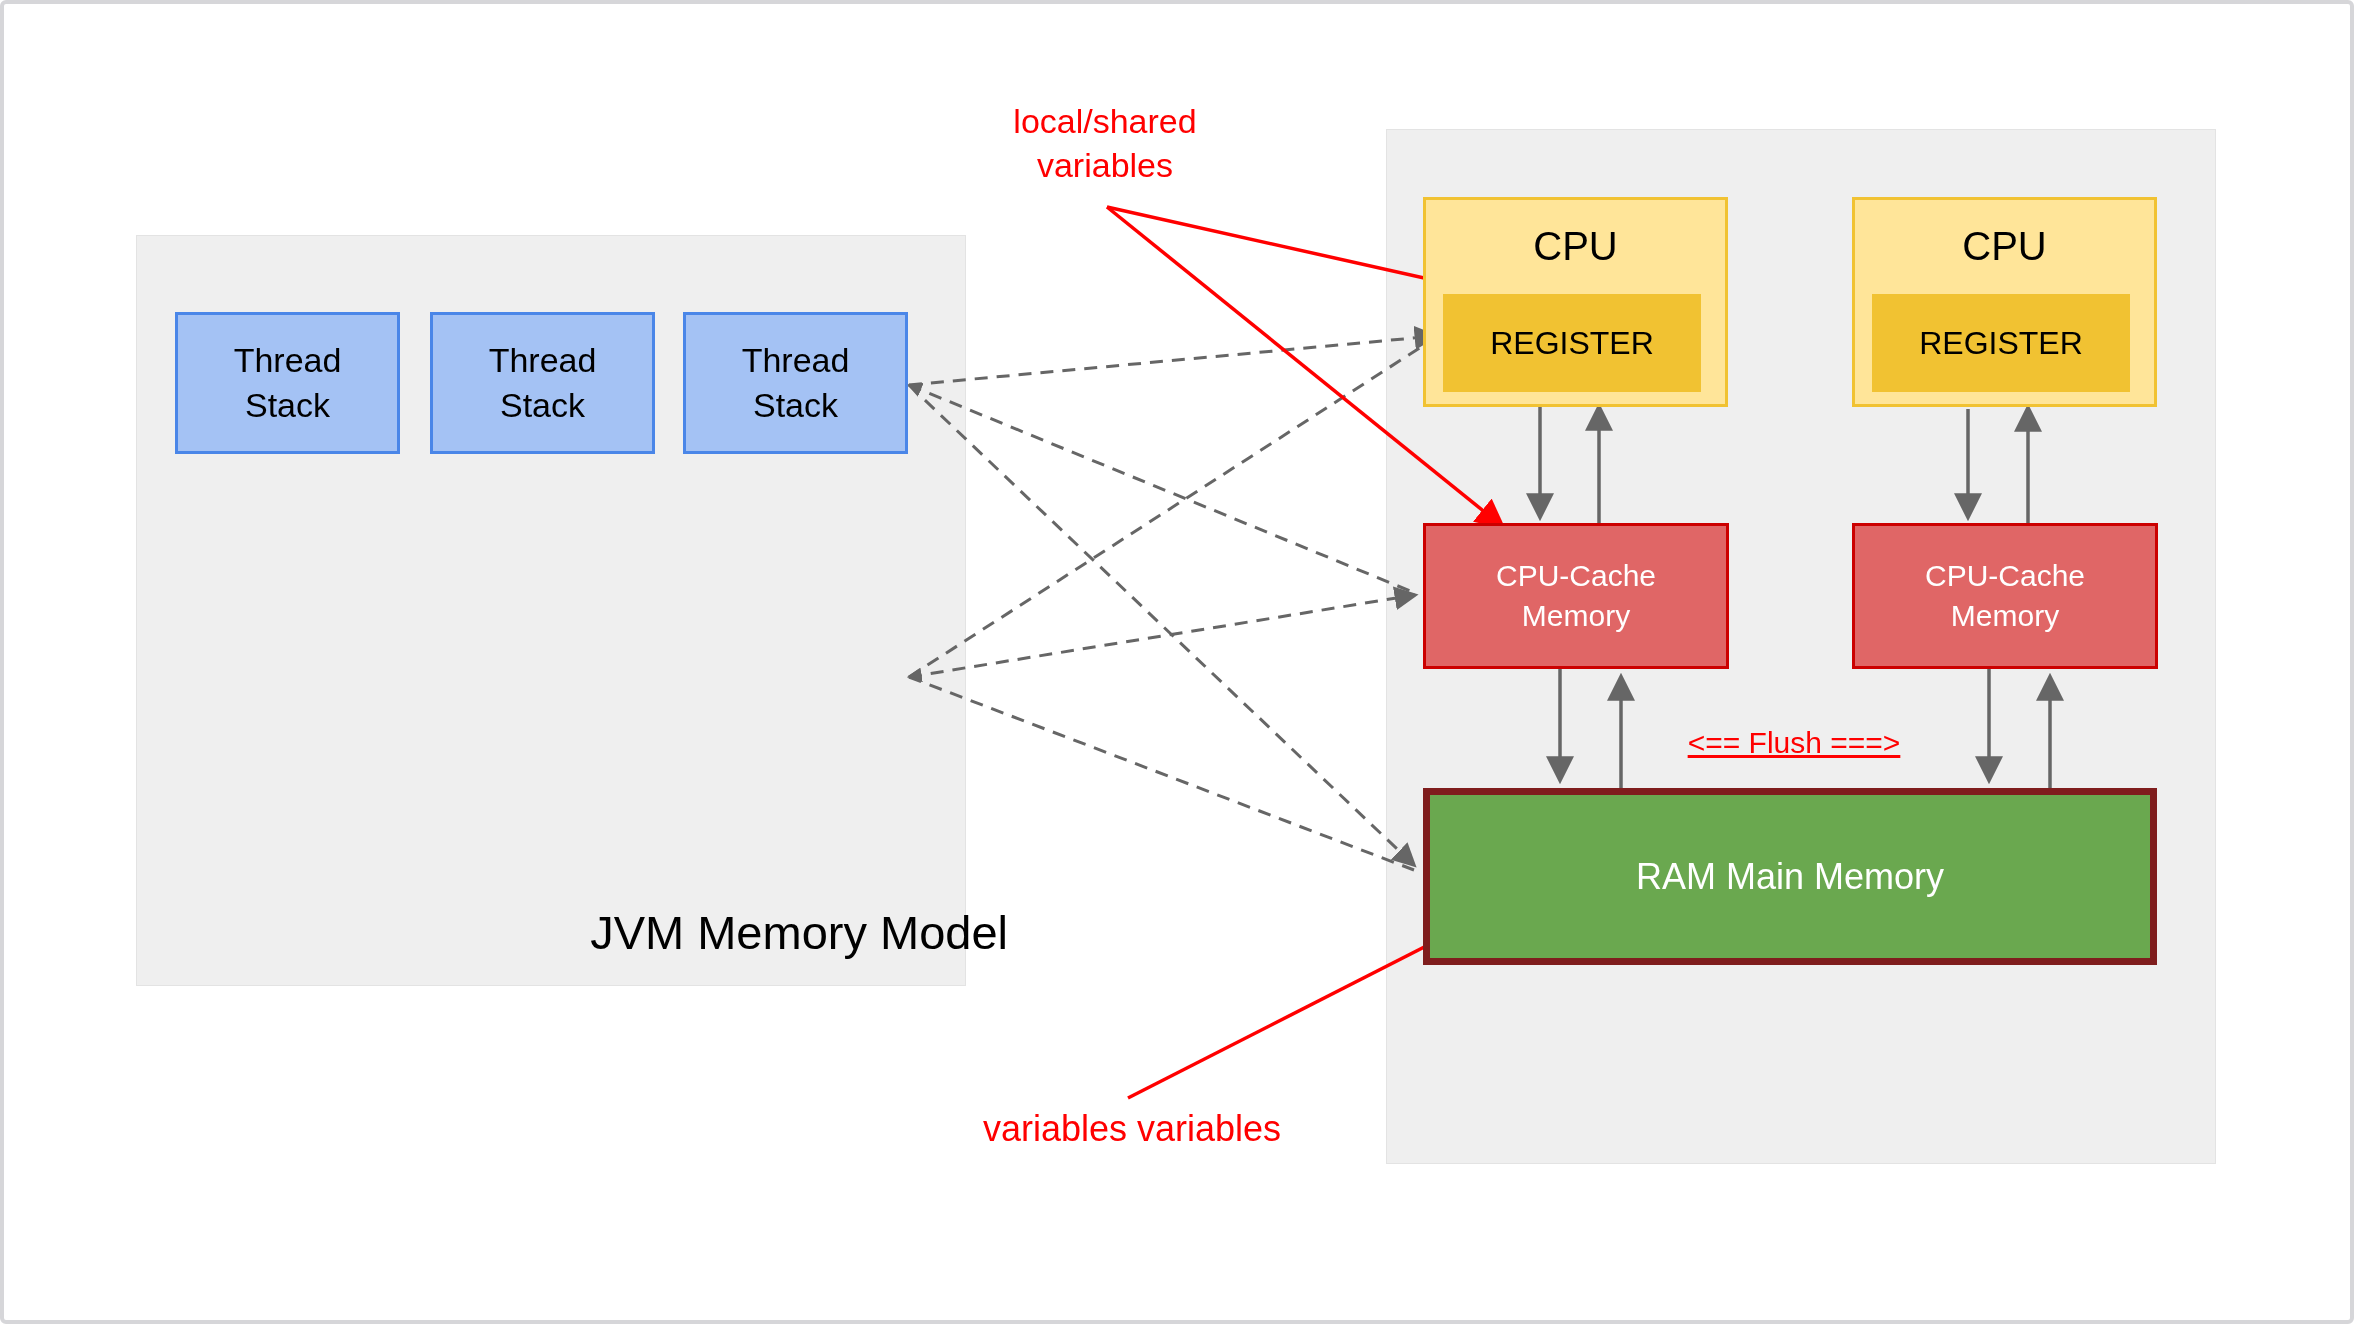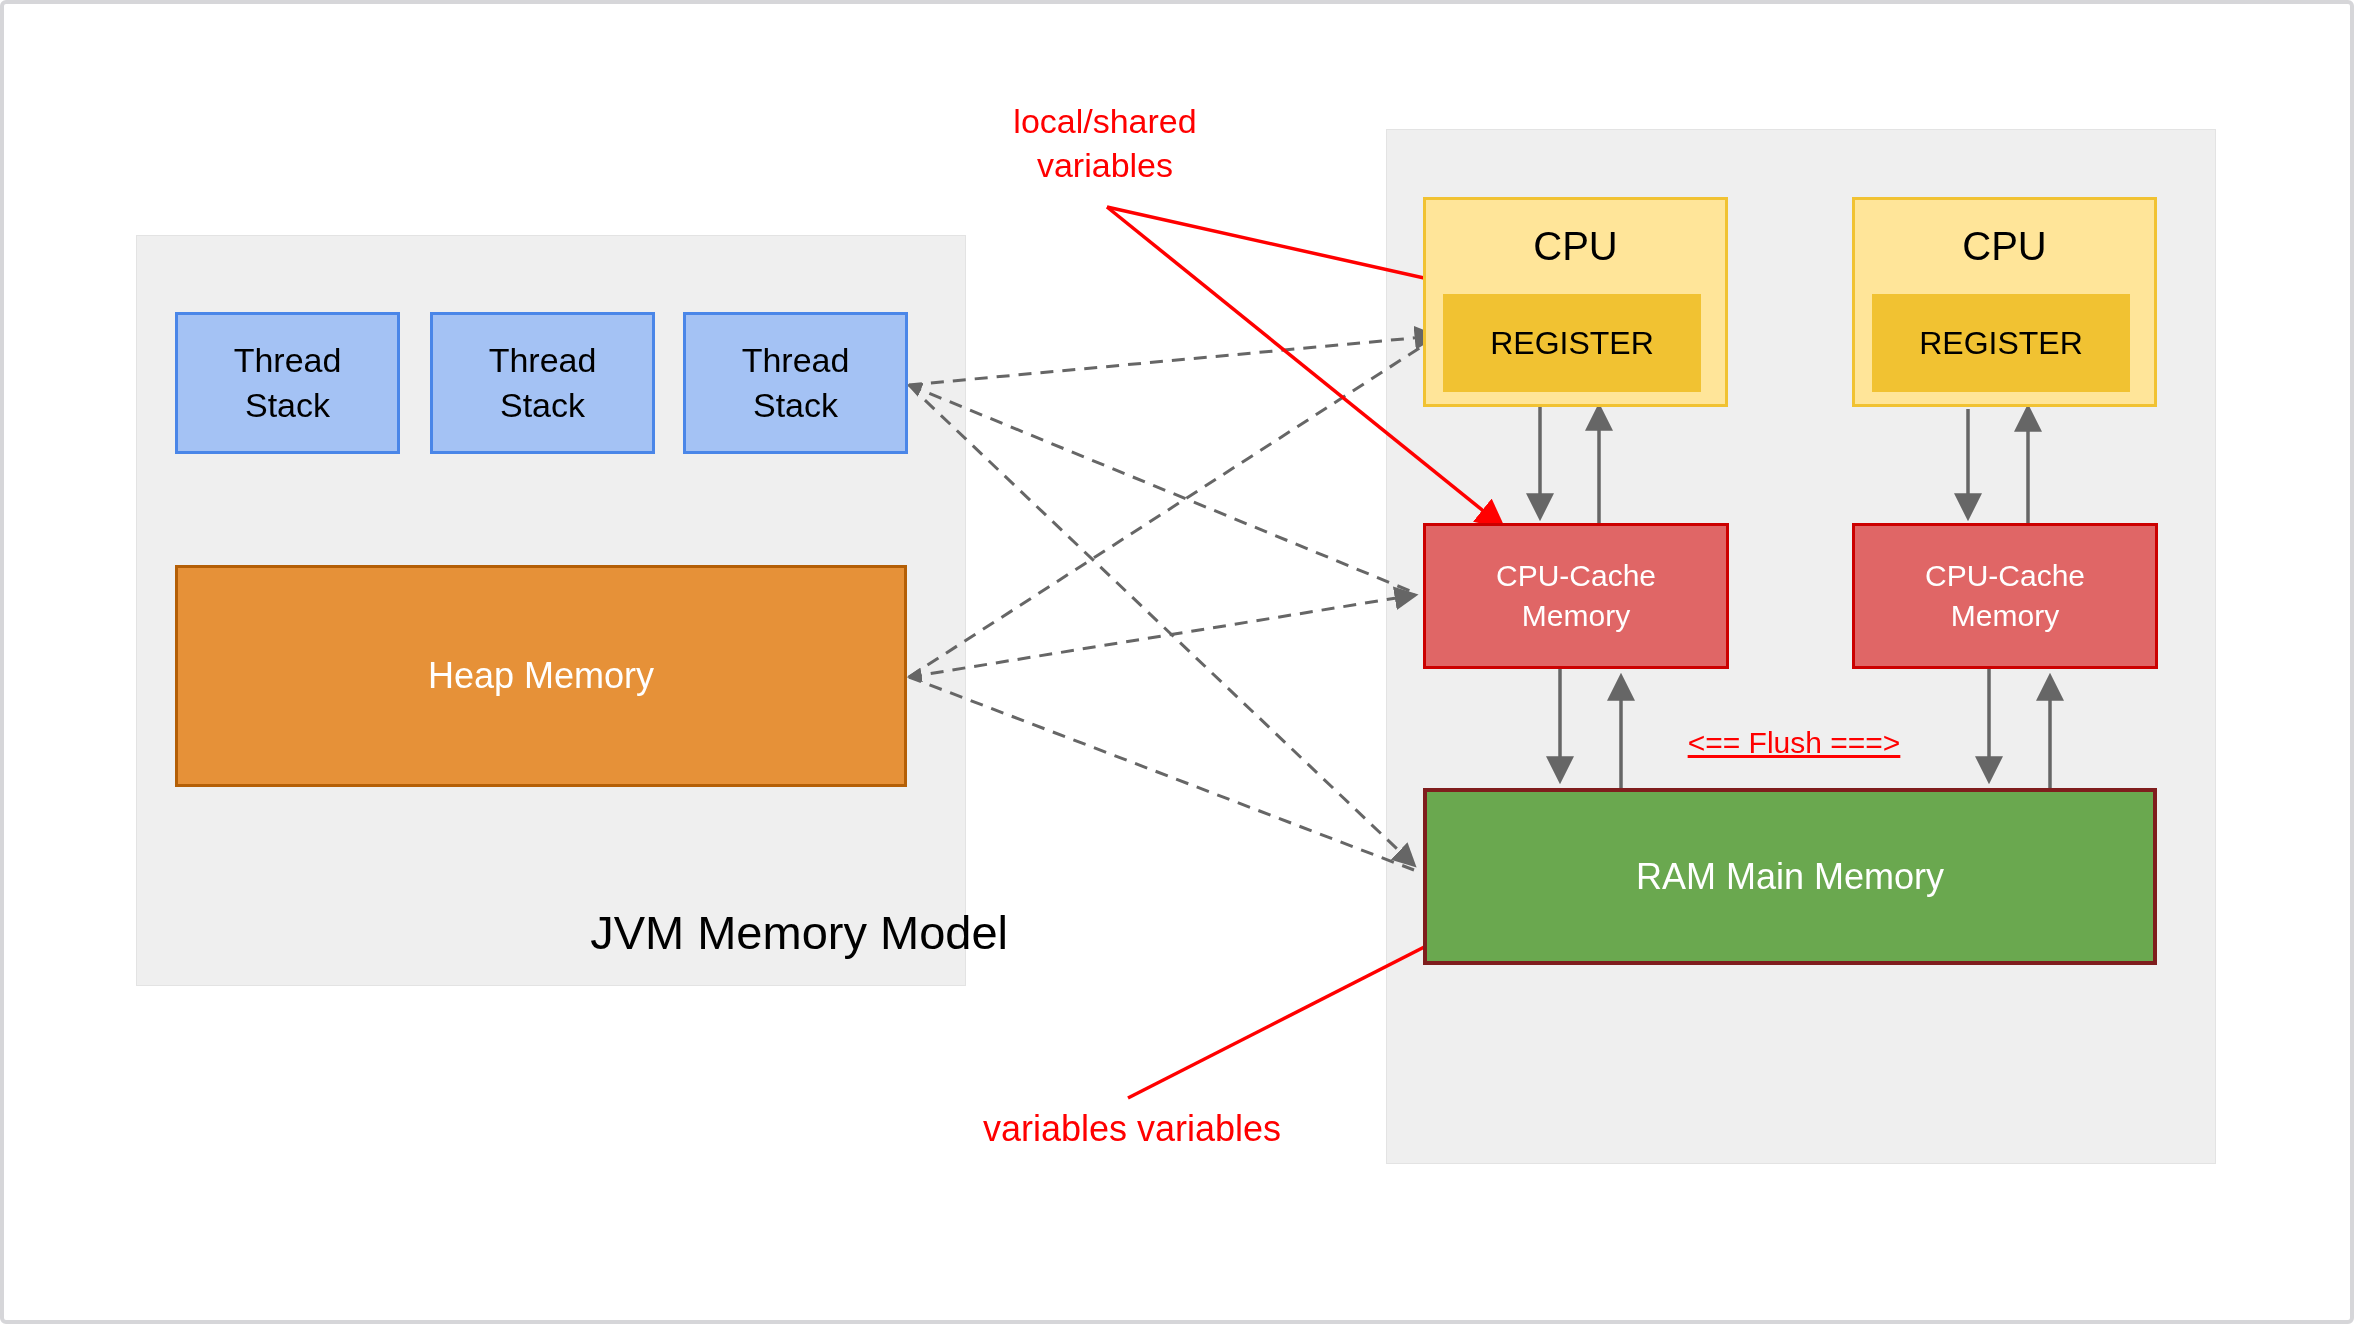--- a/index.html
+++ b/index.html
@@ -60,21 +60,21 @@
   .reg1{left:1439px;} .reg2{left:1868px;}
   .cache{
     width:306px;height:146px;top:519px;
     background:#e06666;border:3px solid #cc0000;
     font-size:30px;line-height:40px;color:#ffffff;
   }
   .cache1{left:1419px;} .cache2{left:1848px;}
   .cache .lbl{max-width:190px;}
   .ram{
     left:1419px;top:784px;width:734px;height:177px;
-    background:#6aa84f;border:4px solid #7f1d1d;
+    background:#6aa84f;border:7px solid #7f1d1d;
     font-size:36px;color:#ffffff;
   }
   .cpu-title{left:1672px;top:1058px;width:600px;}
   
   .red-note{
     color:#ff0000;text-align:center;
   }
   .local-shared{left:991px;top:95px;width:220px;font-size:34px;line-height:44px;}
   .volatile{left:958px;top:1104px;width:340px;font-size:36px;white-space:nowrap;}
   .flush{left:1640px;top:722px;width:300px;font-size:30px;white-space:nowrap;text-decoration:underline;}
@@ -129,23 +129,20 @@
 
   <div class="abs box thread-stack ts1">
     <span class="lbl">Thread Stack</span>
   </div>
   <div class="abs box thread-stack ts2">
     <span class="lbl">Thread Stack</span>
   </div>
   <div class="abs box thread-stack ts3">
     <span class="lbl">Thread Stack</span>
   </div>
-  <div class="abs box heap">
-    <span>Heap Memory</span>
-  </div>
   <div class="abs section-title jvm-title">JVM Memory Model</div>
 
   <div class="abs cpu-box cpu1">
     <div class="cpu-lbl">CPU</div>
   </div>
   <div class="abs box register reg1">
     <span>REGISTER</span>
   </div>
   <div class="abs box cache cache1">
     <span class="lbl">CPU-Cache Memory</span>

